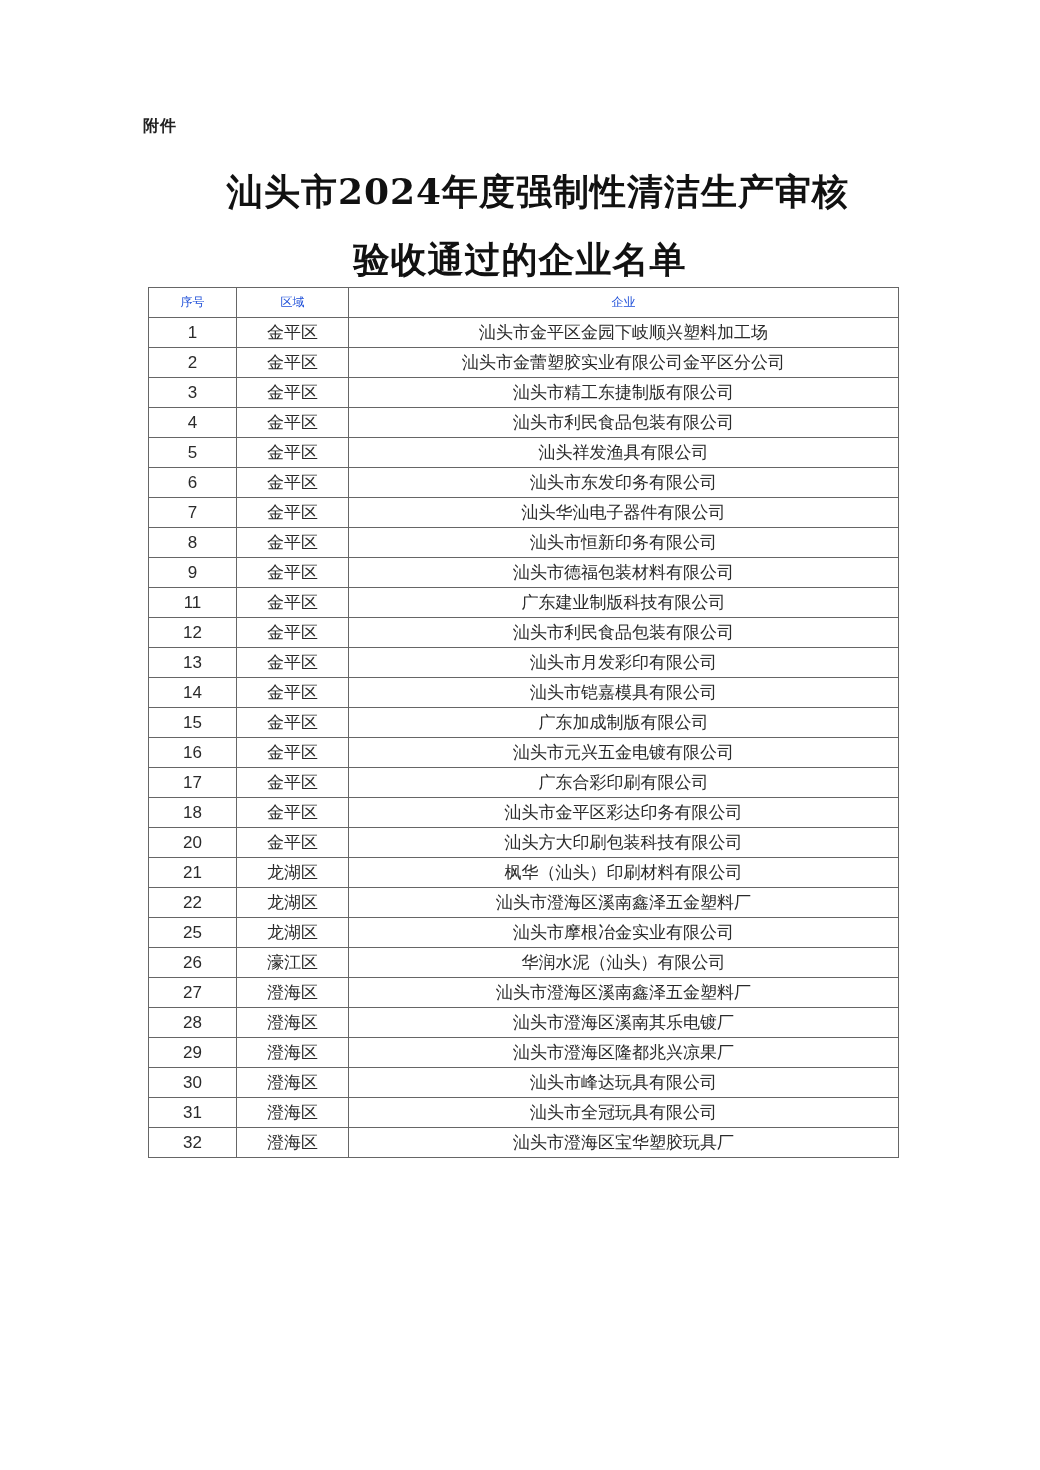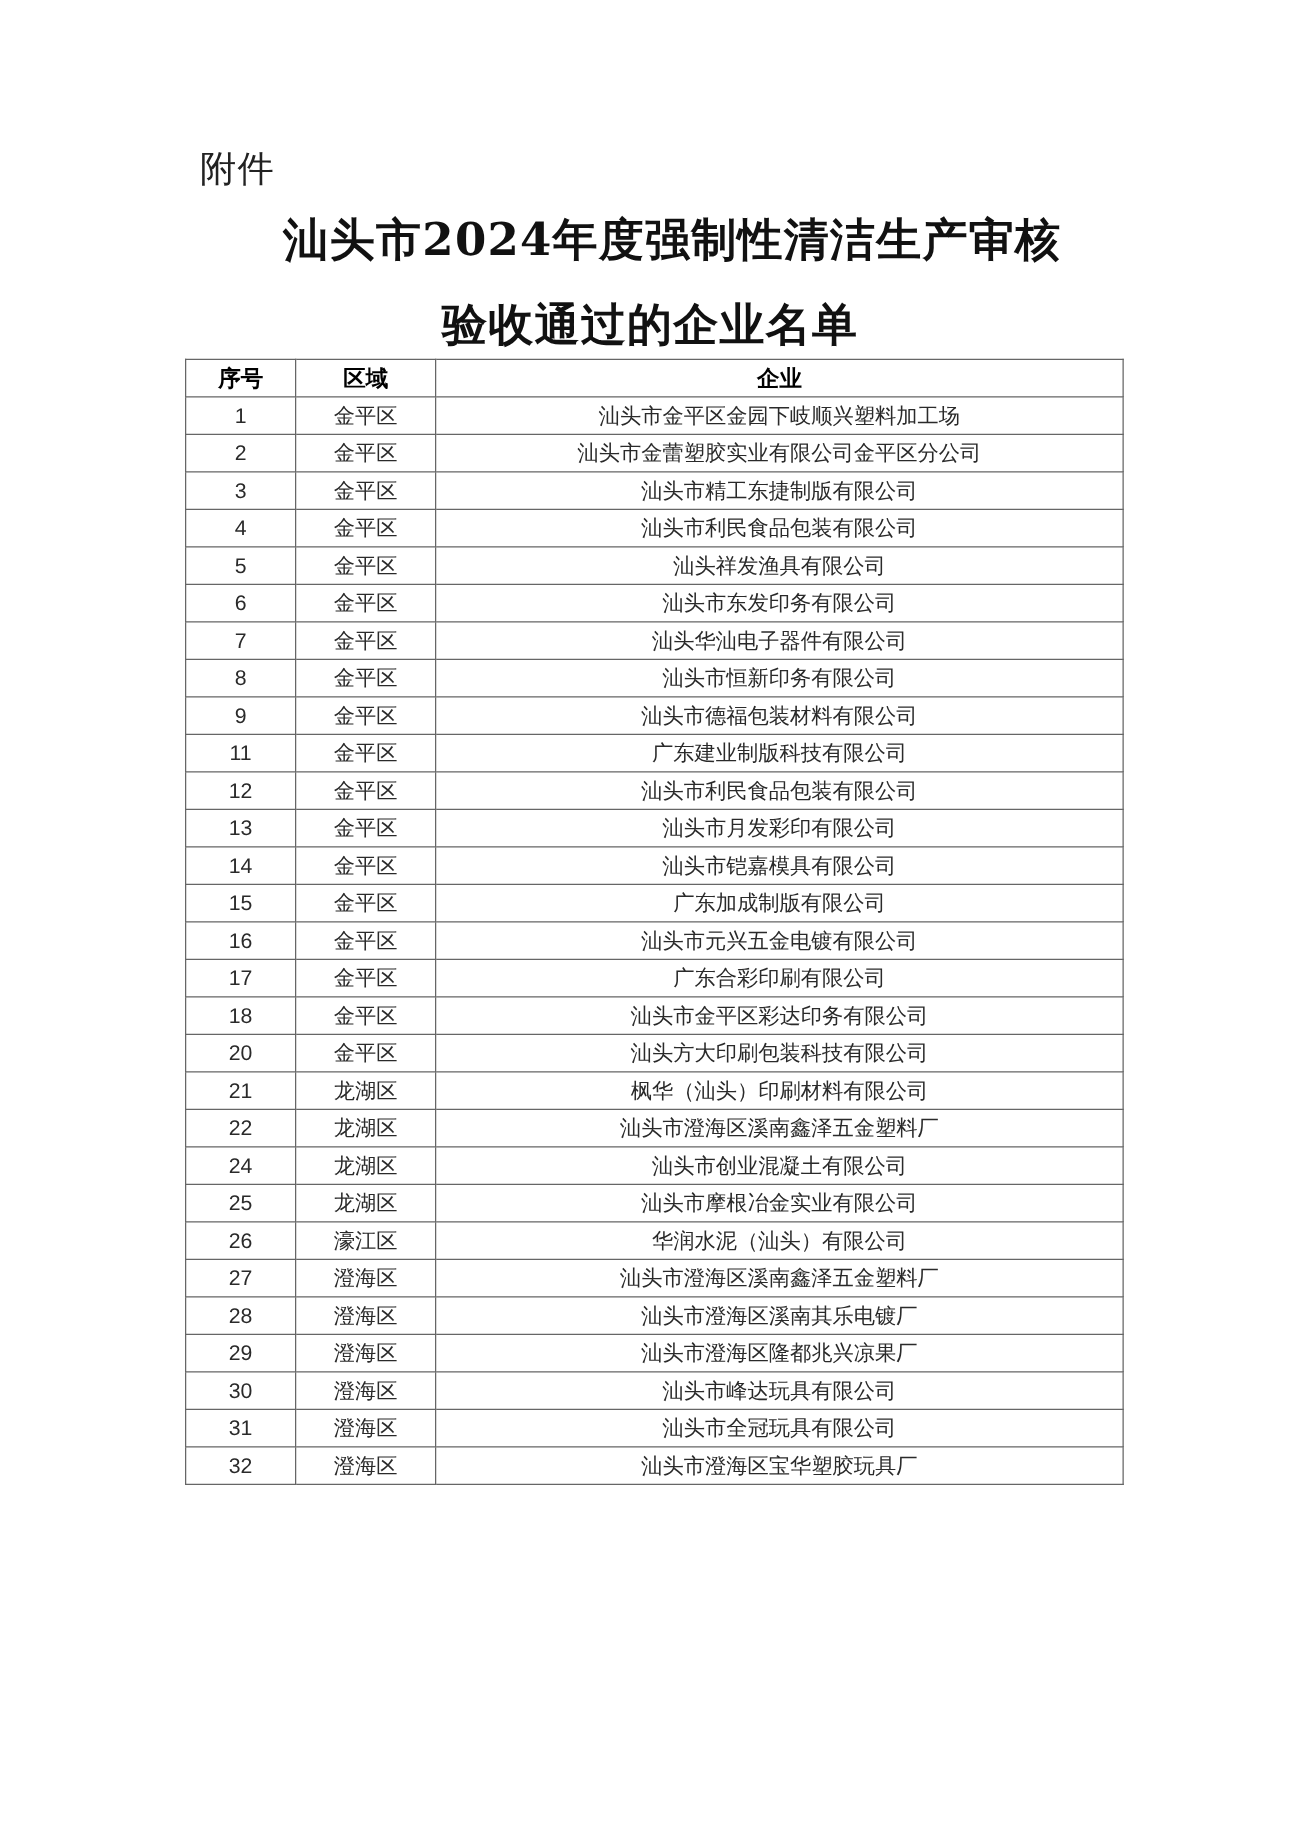--- a/index.html
+++ b/index.html
@@ -1,25 +1,25 @@
 <!DOCTYPE html>
 <html><head>
 <meta charset="utf-8">
 <style>
   html, body { margin:0; padding:0; background:#ffffff; }
   body { width:1040px; height:1470px; position:relative; overflow:hidden;
          font-family:"DejaVu Sans", "Liberation Sans", sans-serif; color:#1a1a1a; }
-  .attach { position:absolute; left:160px; top:116px; font-size:29px; font-weight:normal; letter-spacing:1px; color:#222; }
+  .attach { position:absolute; left:143px; top:116px; font-size:16px; font-weight:bold; letter-spacing:1px; color:#222; }
   .title { position:absolute; left:0; width:1040px; text-align:center; font-family:"DejaVu Serif","Liberation Serif",serif;
            font-weight:bold; font-size:36px; color:#111; letter-spacing:1px; }
   .t1 { top:168px;margin-left:18px; }
   .t2 { top:236px; }
   table { position:absolute; left:148px; top:287px; width:750px; border-collapse:collapse; table-layout:fixed; }
   td, th { border:1.5px solid #666; text-align:center; padding:0; height:29px; font-size:17px; color:#2a2a2a; white-space:nowrap; overflow:hidden; }
-  th { font-weight:bold; font-size:18px; color:#000000; height:29px; }
+  th { font-weight:normal; font-size:12px; color:#1d4ed8; height:29px; }
   col.c1 { width:88px; } col.c2 { width:112px; } col.c3 { width:550px; }
   td.num { font-family:"Liberation Sans", sans-serif; font-size:17px; }
   td.region { font-family:"DejaVu Serif","Liberation Serif",serif;margin-top:40px; }
 </style>
 </head>
 <body>
 
 <div class="attach">附件</div>
 <div class="title t1">汕头市2024年度强制性清洁生产审核</div>
 <div class="title t2">验收通过的企业名单</div>
@@ -132,25 +132,20 @@
         <td class="num">21</td>
         <td class="region">龙湖区</td>
         <td class="company">枫华（汕头）印刷材料有限公司</td>
       </tr>
       <tr>
         <td class="num">22</td>
         <td class="region">龙湖区</td>
         <td class="company">汕头市澄海区溪南鑫泽五金塑料厂</td>
       </tr>
       <tr>
-        <td class="num">24</td>
-        <td class="region">龙湖区</td>
-        <td class="company">汕头市创业混凝土有限公司</td>
-      </tr>
-      <tr>
         <td class="num">25</td>
         <td class="region">龙湖区</td>
         <td class="company">汕头市摩根冶金实业有限公司</td>
       </tr>
       <tr>
         <td class="num">26</td>
         <td class="region">濠江区</td>
         <td class="company">华润水泥（汕头）有限公司</td>
       </tr>
       <tr>

